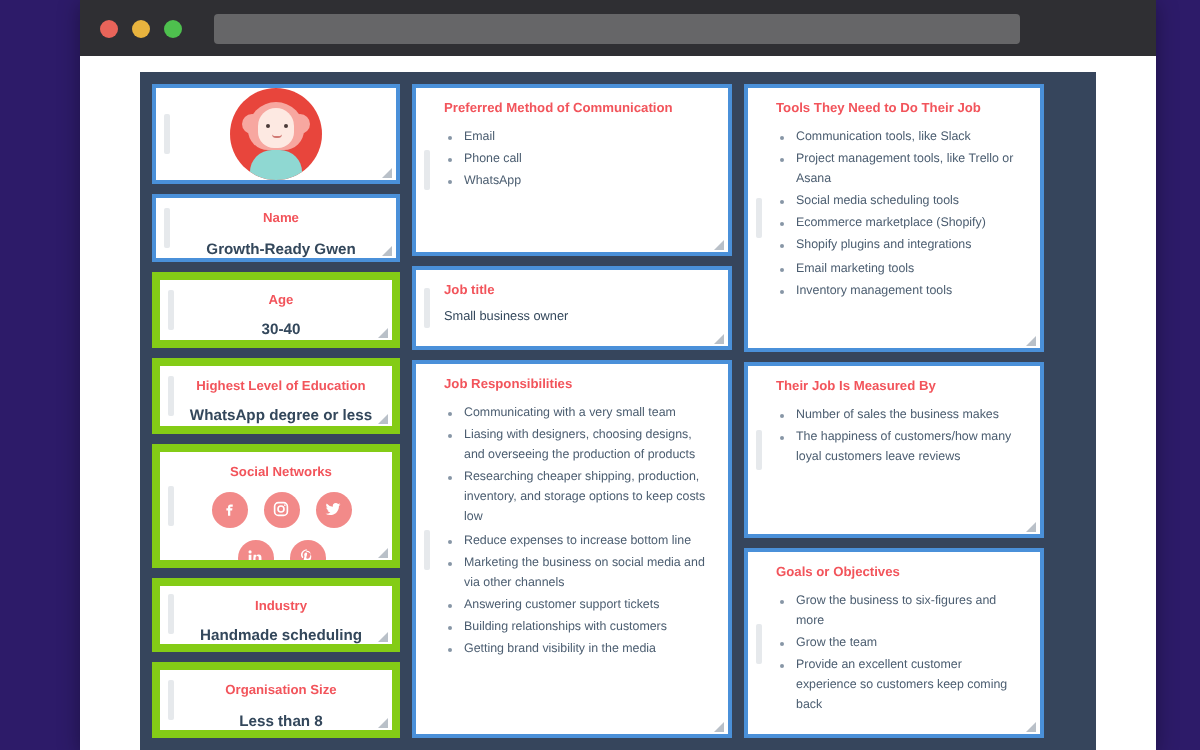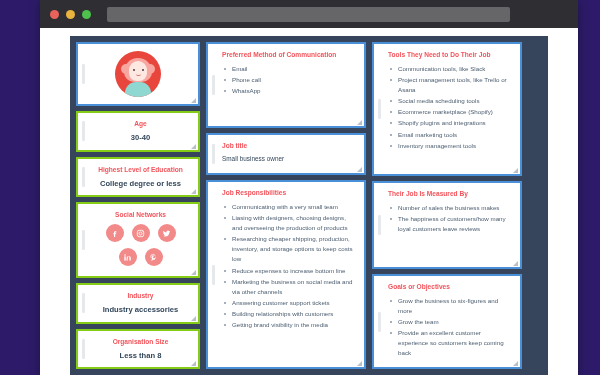--- a/index.html
+++ b/index.html
@@ -60,21 +60,21 @@
     gap: 6px;
   }
   .col { display: flex; flex-direction: column; gap: 5px; }
   .col-left   { width: 124px; }
   .col-mid    { width: 160px; }
   .col-right  { width: 150px; }
 
   .card {
     position: relative;
     background: #ffffff;
-    border: 2px solid #84cc16;
+    border: 4px solid #84cc16;
     padding: 7px 9px 9px 14px;
     overflow: hidden;
   }
   .card.selected { border: 2px solid #4a90d9; }
   .card .grip {
     position: absolute;
     left: 4px; top: 50%;
     transform: translateY(-50%);
     width: 3px; height: 20px;
     background: #e6e9ec;
@@ -217,32 +217,38 @@
               <span class="av-hair"></span>
               <span class="av-face"></span>
               <span class="av-eye l"></span>
               <span class="av-eye r"></span>
               <span class="av-mouth"></span>
               <span class="av-body"></span>
             </div>
             <span class="resize"></span>
           </div>
 
+          <div class="card selected">
+            <span class="grip"></span>
+            <div class="card-title center">Name</div>
+            <div class="card-value">Growth-Ready Gwen</div>
+            <span class="resize"></span>
+          </div>
 
           <div class="card">
             <span class="grip"></span>
             <div class="card-title center">Age</div>
             <div class="card-value">30-40</div>
             <span class="resize"></span>
           </div>
 
           <div class="card">
             <span class="grip"></span>
             <div class="card-title center">Highest Level of Education</div>
-            <div class="card-value">College degree or less</div>
+            <div class="card-value">WhatsApp degree or less</div>
             <span class="resize"></span>
           </div>
 
           <div class="card">
             <span class="grip"></span>
             <div class="card-title center">Social Networks</div>
             <div class="social-rows">
               <div class="social-row">
                 <span class="soc">
                   <svg width="9" height="9" viewBox="0 0 24 24" fill="#fff">
@@ -276,21 +282,21 @@
                     </svg>
                 </span>
               </div>
             </div>
             <span class="resize"></span>
           </div>
 
           <div class="card">
             <span class="grip"></span>
             <div class="card-title center">Industry</div>
-            <div class="card-value">Industry accessories</div>
+            <div class="card-value">Handmade scheduling</div>
             <span class="resize"></span>
           </div>
 
           <div class="card">
             <span class="grip"></span>
             <div class="card-title center">Organisation Size</div>
             <div class="card-value">Less than 8</div>
             <span class="resize"></span>
           </div>
         </div>

